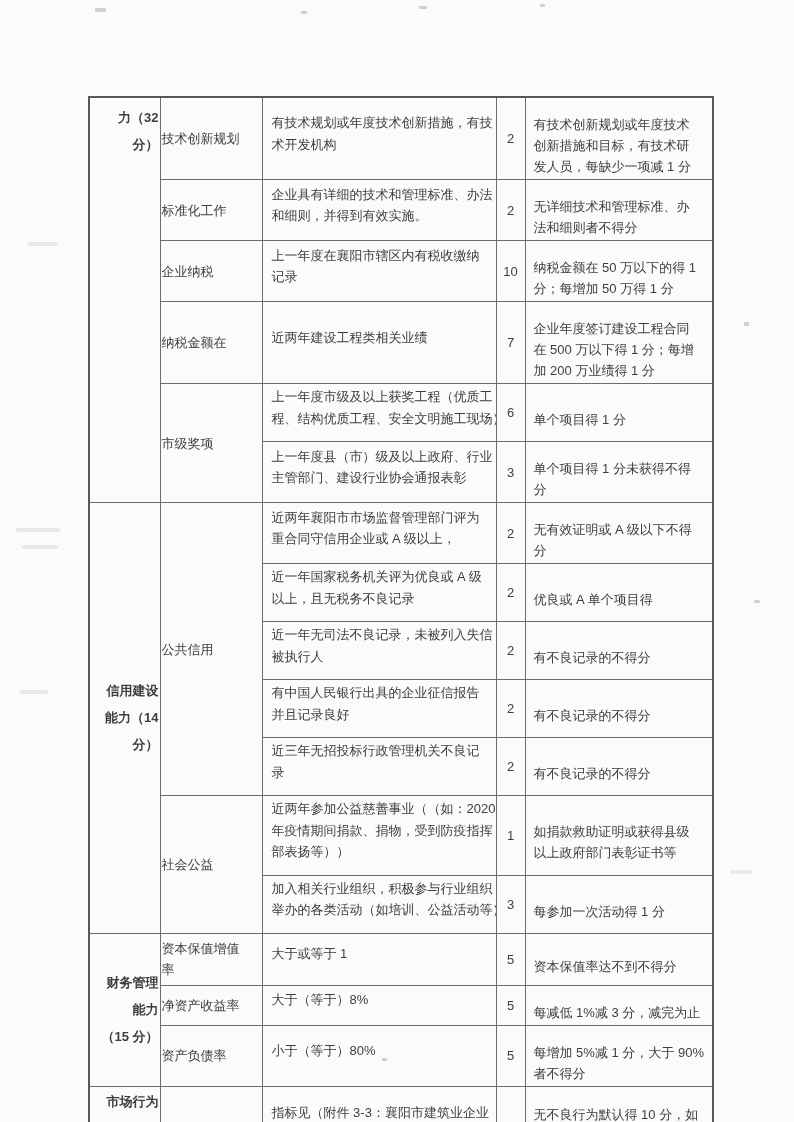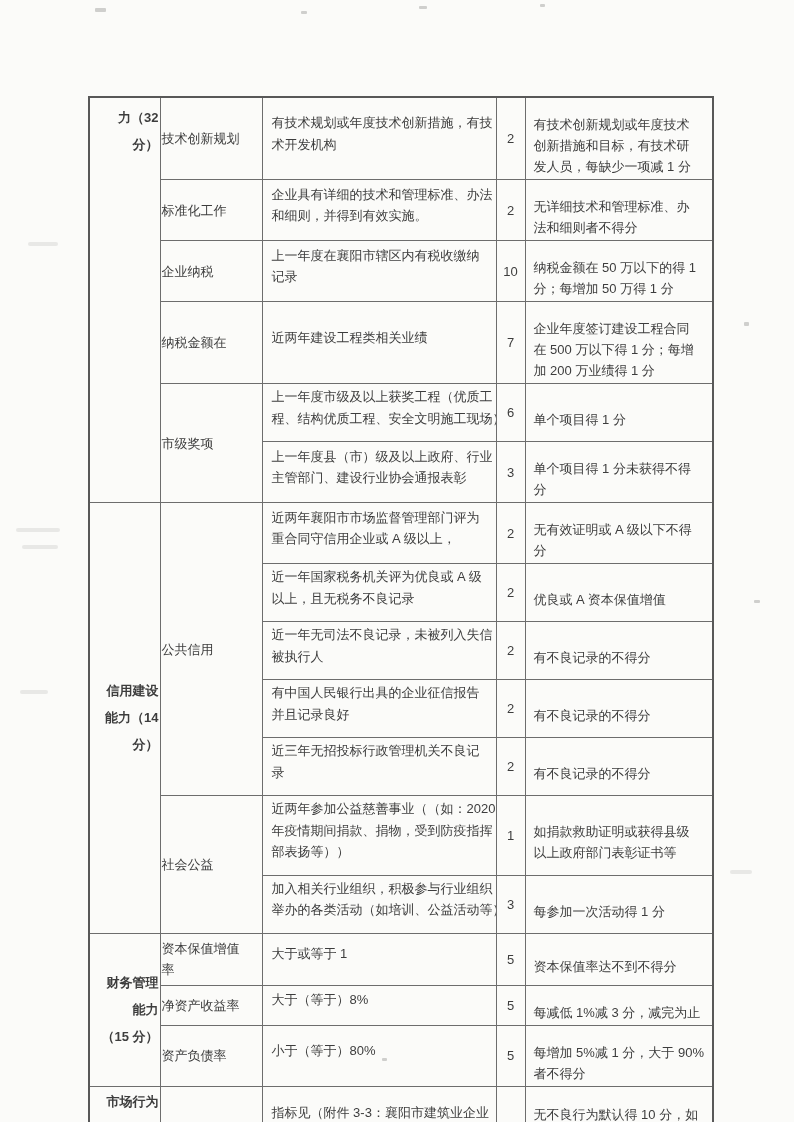--- a/index.html
+++ b/index.html
@@ -153,21 +153,21 @@
       <td class="desc">近两年襄阳市市场监督管理部门评为
 重合同守信用企业或 A 级以上，</td>
       <td class="score">2</td>
       <td class="rule">无有效证明或 A 级以下不得
 分</td>
     </tr>
     <tr style="height:45px">
       <td class="desc">近一年国家税务机关评为优良或 A 级
 以上，且无税务不良记录</td>
       <td class="score">2</td>
-      <td class="rule">优良或 A 资本保值增值</td>
+      <td class="rule">优良或 A 单个项目得</td>
     </tr>
     <tr style="height:45px">
       <td class="desc">近一年无司法不良记录，未被列入失信
 被执行人</td>
       <td class="score">2</td>
       <td class="rule">有不良记录的不得分</td>
     </tr>
     <tr style="height:45px">
       <td class="desc">有中国人民银行出具的企业征信报告
 并且记录良好</td>

